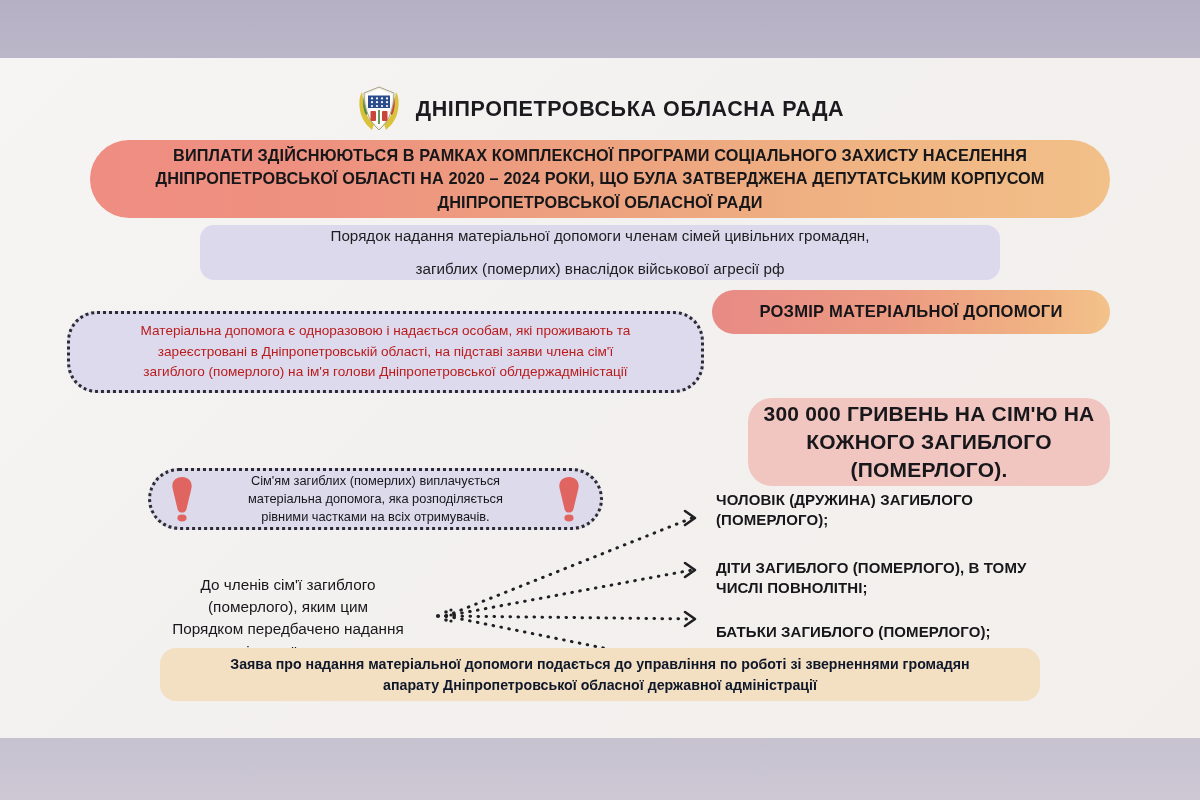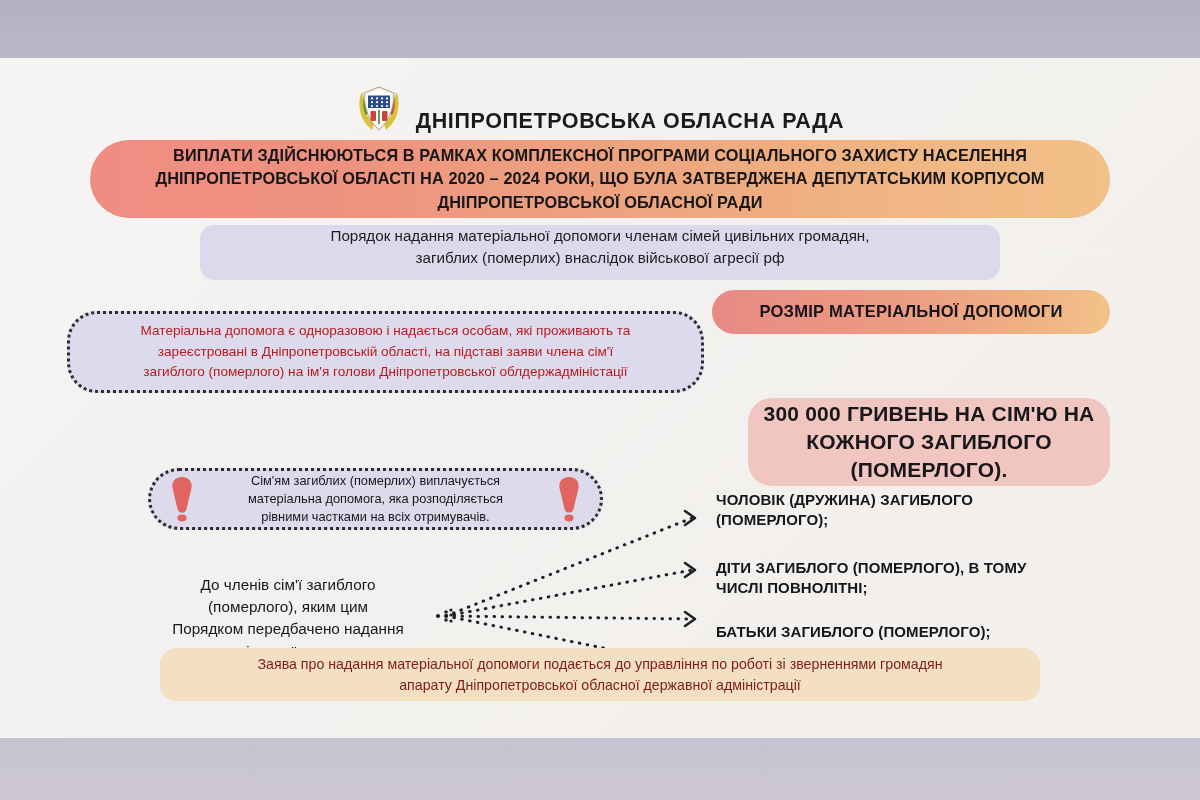--- a/index.html
+++ b/index.html
@@ -39,21 +39,21 @@
     background: linear-gradient(135deg, #f7f5f4 0%, #f3f1ef 45%, #f2efec 100%);
   }
 
   
   .header {
     position: absolute;
     top: 26px;
     left: 0;
     width: 1200px;
     display: flex;
-    align-items: flex-end;
+    align-items: center;
     justify-content: center;
     gap: 14px;
   }
   .crest {
     width: 46px;
     height: 50px;
     flex: 0 0 auto;
   }
   .header-title {
     font-size: 21.5px;
@@ -94,21 +94,21 @@
     position: absolute;
     top: 167px;
     left: 200px;
     width: 800px;
     height: 55px;
     border-radius: 14px;
     background: #ddd9ec;
     display: flex;
     flex-direction: column;
     align-items: center;
-    justify-content: flex-start;
+    justify-content: space-between;
   }
   .subtitle-line {
     font-size: 15.2px;
     color: #1d1d20;
     line-height: 1.42;
     text-align: center;
   }
 
   
   .dotted-box {
@@ -270,24 +270,25 @@
     height: 53px;
     border-radius: 16px;
     background: #f3dfc1;
     display: flex;
     flex-direction: column;
     align-items: center;
     justify-content: center;
   }
   .footer-line {
     font-size: 14.2px;
-    color: #7f1d1d;
+    color: #0f172a;
     line-height: 1.45;
     text-align: center;
     white-space: nowrap;
+    font-weight: bold;
   }
 </style>
 </head>
 <body>
 
 <div class="page">
 
   <div class="band band-top"></div>
   <div class="band band-bottom"></div>
 

